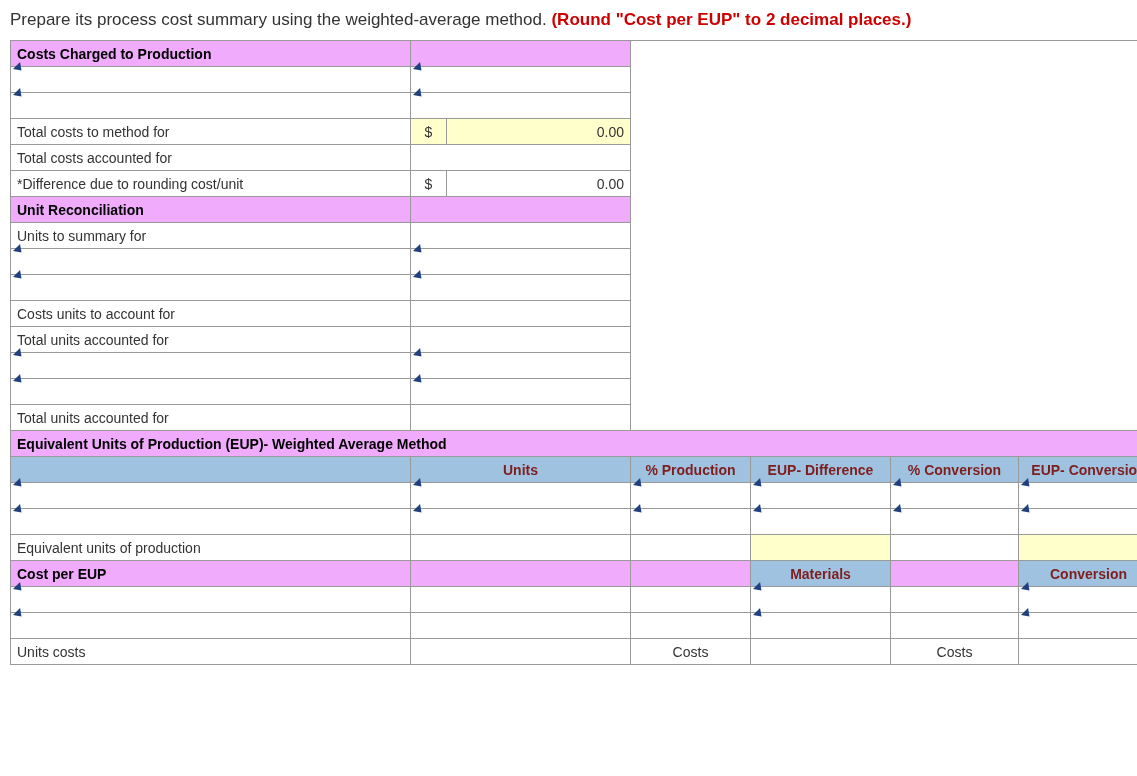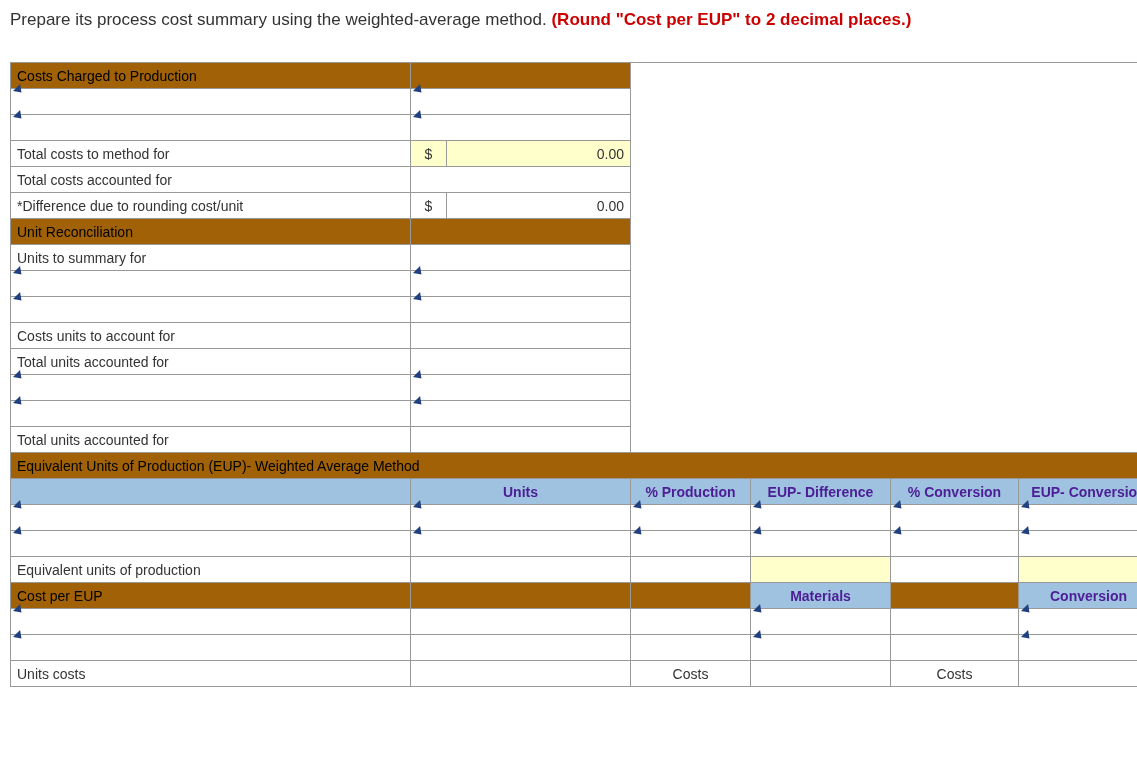--- a/index.html
+++ b/index.html
@@ -8,43 +8,43 @@
     padding: 10px;
     font-family: Arial, sans-serif;
     font-size: 14px;
     color: #333;
     background: #fff;
     width: 1137px;
   }
   .instruction {
     font-size: 17px;
     color: #333;
-    margin-bottom: 32px;
+    margin-bottom: 10px;
   }
   .instruction .red {
     color: #c00;
     font-weight: bold;
   }
   table.main {
     border-collapse: collapse;
     width: 1117px;
     table-layout: fixed;
     border: 1px solid #999;
   }
   table.main td, table.main th {
     border: 1px solid #999;
     height: 26px;
     padding: 3px 6px;
     vertical-align: middle;
     font-size: 14px;
     position: relative;
   }
 
-  .hdr-blue { background: #a16207; font-weight: normal; color: #000; }
-  .hdr-ltblue { background: #9fc2e0; font-weight: bold; text-align: center; color: #4c1d95; }
+  .hdr-blue { background: #f0abfc; font-weight: bold; color: #000; }
+  .hdr-ltblue { background: #9fc2e0; font-weight: bold; text-align: center; color: #7f1d1d; }
   .cell-yellow { background: #ffffcc; }
 
   
   .dd::after {
     content: "";
     position: absolute;
     top: 2px; left: 2px;
     width: 0; height: 0;
     border-left: 5px solid transparent;
     border-right: 5px solid transparent;

